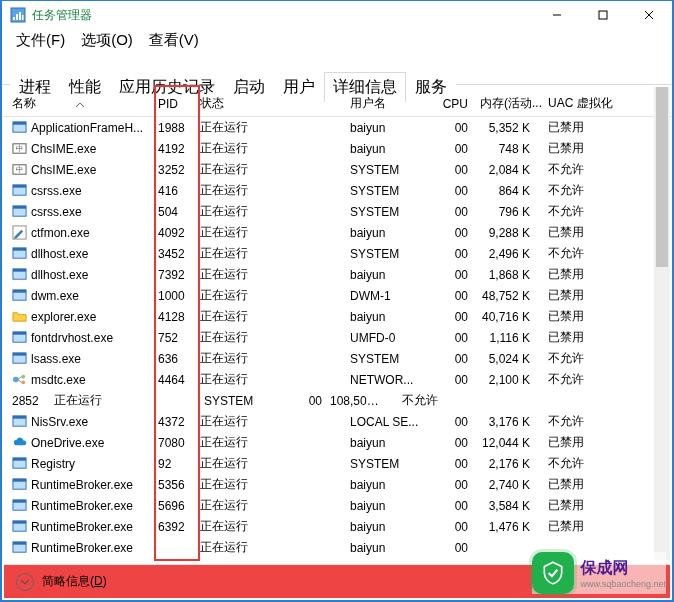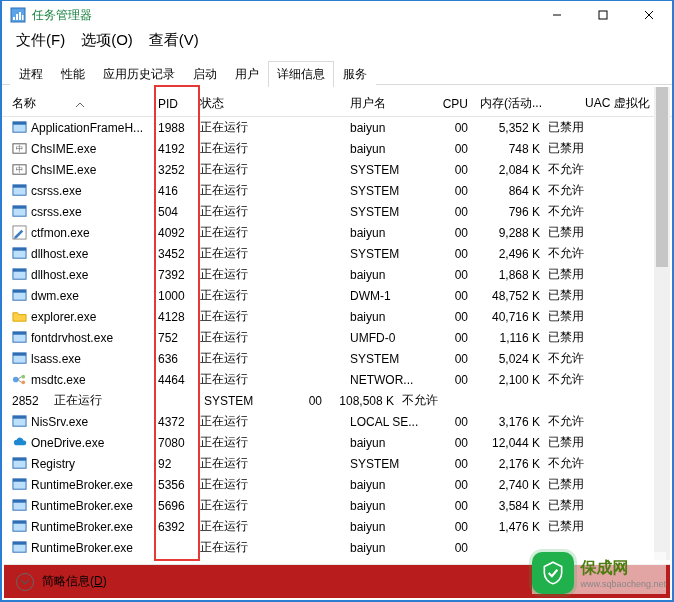--- a/index.html
+++ b/index.html
@@ -28,90 +28,90 @@
   .winbtn svg { width: 10px; height: 10px; }
   
   .menubar { height: 22px; display: flex; align-items: center; padding-left: 8px; gap: 4px; }
   .menubar .menuitem { padding: 2px 6px; font-size: 15px; }
   
   .tabrow {
     height: 28px; display: flex; align-items: flex-end;
     padding-left: 8px; border-bottom: 1px solid #d9d9d9; margin-top: 6px;
   }
   .tab {
-    padding: 4px 8px 4px 8px; font-size: 12px;
+    padding: 4px 8px 4px 8px; font-size: 16px;
     border: 1px solid transparent; border-bottom: none;
-    position: relative; top: 3px; background: #fff; text-align: center;
+    position: relative; top: 18px; background: #fff; text-align: center;
   }
   .tab.active { border-color: #d9d9d9; }
   
   .thead {
     height: 26px; display: flex; align-items: center;
     border-bottom: 1px solid #e5e5e5; margin-top: 6px;
     padding-left: 10px;
     position: relative;
   }
   .th { font-size: 12px; color: #000; white-space: nowrap; overflow: hidden; }
   .th.name  { flex: 0 0 146px; display:flex; align-items:center; }
   .th.pid   { flex: 0 0 42px; text-align: left; }
   .th.state { flex: 0 0 150px; }
   .th.user  { flex: 0 0 80px; }
   .th.cpu   { flex: 0 0 46px; text-align: right; padding-right: 8px; }
   .th.mem   { flex: 0 0 72px; text-align: right; padding-right: 6px; }
-  .th.uac   { flex: 1; margin-left: 37px; }
+  .th.uac   { flex: 1; }
   .sort-up { display:inline-block; margin-left:40px; }
   
   .tbody { position: relative; overflow: hidden; height: 452px; }
   .row {
     height: 21px; display: flex; align-items: center;
     padding-left: 10px; font-size: 12px; color: #000;
   }
   .row .cell { white-space: nowrap; overflow: hidden; text-overflow: ellipsis; }
   .cell.name  { flex: 0 0 146px; display: flex; align-items: center; gap: 4px; }
   .cell.pid   { flex: 0 0 42px; }
   .cell.state { flex: 0 0 150px; }
   .cell.user  { flex: 0 0 80px; }
   .cell.cpu   { flex: 0 0 46px; text-align: right; padding-right: 8px; }
-  .cell.mem   { flex: 0 0 72px; text-align: right; padding-right: 8px; }
+  .cell.mem   { flex: 0 0 72px; text-align: right; padding-right: 18px; }
   .cell.uac   { flex: 1; }
   .proc-icon { width: 15px; height: 15px; flex: 0 0 15px; }
   
   .pid-highlight {
     position: absolute;
     left: 152px; top: 84px;
     width: 46px; height: 476px;
     border: 2px solid #e53935;
     pointer-events: none;
   }
   
   .bottombar {
     position: absolute; left: 2px; right: 2px; bottom: 2px;
     height: 34px; border-top: 1px solid #e5e5e5;
     display: flex; align-items: center; padding-left: 12px;
-    background: #b91c1c;
+    background: #ef4444;
   }
   .chev-circle {
     width: 18px; height: 18px; border: 1px solid #666; border-radius: 50%;
     display: flex; align-items: center; justify-content: center; margin-right: 8px;
   }
   .shortinfo { font-size: 12px; }
   .shortinfo .ul { text-decoration: underline; }
   
   .watermark {
     position: absolute; right: 6px; bottom: 6px;
     display: flex; align-items: center; gap: 6px;
     background: rgba(255,255,255,0.6);
   }
   .wm-badge {
     width: 42px; height: 42px; background: #21b14c;
     border-radius: 10px; display: flex; align-items:center; justify-content:center;
     transform: rotate(0deg);
     box-shadow: 0 0 0 3px rgba(33,177,76,.2);
   }
-  .wm-text { font-size: 16px; color: #4d7c0f; font-weight: 600; }
+  .wm-text { font-size: 16px; color: #4c1d95; font-weight: 600; }
   
   .vscroll {
     position: absolute; right: 2px; top: 86px; bottom: 40px; width: 16px;
     background: #f0f0f0;
   }
   .vscroll .thumb {
     position: absolute; left: 2px; right: 2px; top: 0; height: 180px;
     background: #c6c6c6;
   }
 </style>

